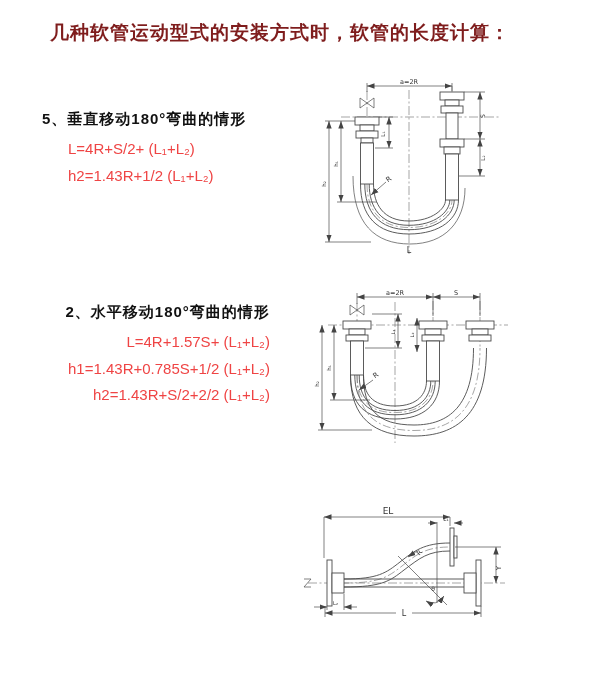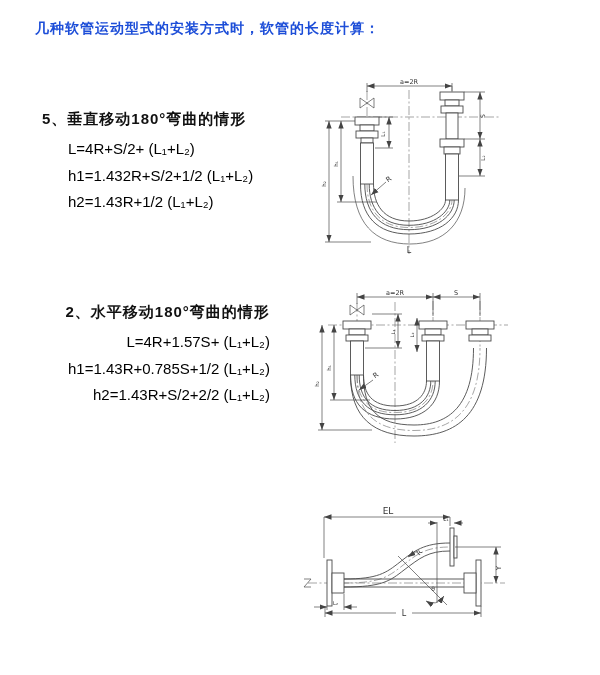--- a/index.html
+++ b/index.html
@@ -1,27 +1,27 @@
 <!DOCTYPE html>
 <html><head>
 <meta charset="utf-8">
 <style>
   html,body{margin:0;padding:0;background:#888;}
   .page{
     position:relative;width:600px;height:675px;background:#ffffff;overflow:hidden;
     font-family:"Liberation Sans","DejaVu Sans",sans-serif;color:#1a1a1a;
   }
   .title{
-    position:absolute;left:35px;top:20px;font-size:14px;font-weight:700;
-    letter-spacing:1px;color:#1d4ed8;
+    position:absolute;left:50px;top:20px;font-size:19px;font-weight:700;
+    letter-spacing:1px;color:#7f1d1d;
   }
   .sec{position:absolute;left:42px;}
   .sec .heading{font-size:15px;font-weight:700;letter-spacing:1px;color:#111;}
   .sec .formulas{margin:7px 0 0 26px;}
-  .sec .formula{font-size:15px;font-weight:400;line-height:26.5px;white-space:nowrap;color:#000000;}
+  .sec .formula{font-size:15px;font-weight:400;line-height:26.5px;white-space:nowrap;color:#ef4444;}
   #sec1{top:110px;}
   #sec2{top:303px;text-align:right;}
   #sec3{top:521px;}
   svg.diag{position:absolute;}
   #d1{left:313px;top:76px;}
   #d2{left:310px;top:288px;}
   #d3{left:300px;top:500px;}
   svg text{font-family:"DejaVu Sans",sans-serif;fill:#333;}
   .thin{stroke:#4a4a4a;stroke-width:0.7;fill:none;}
   .wall{stroke:#4a4a4a;stroke-width:0.9;fill:none;}
@@ -33,21 +33,20 @@
 <body>
 
 <div class="page">
 
   <div class="title">几种软管运动型式的安装方式时，软管的长度计算：</div>
 
   <section class="sec" id="sec1">
     <div class="heading">5、垂直移动180°弯曲的情形</div>
     <div class="formulas">
       <div class="formula">L=4R+S/2+ (L₁+L₂)</div>
-      <div class="formula">h1=1.432R+S/2+1/2 (L₁+L₂)</div>
       <div class="formula">h2=1.43R+1/2 (L₁+L₂)</div>
     </div>
   </section>
 
   <section class="sec" id="sec2">
     <div class="heading">2、水平移动180°弯曲的情形</div>
     <div class="formulas">
       <div class="formula">L=4R+1.57S+ (L₁+L₂)</div>
       <div class="formula">h1=1.43R+0.785S+1/2 (L₁+L₂)</div>
       <div class="formula">h2=1.43R+S/2+2/2 (L₁+L₂)</div>

